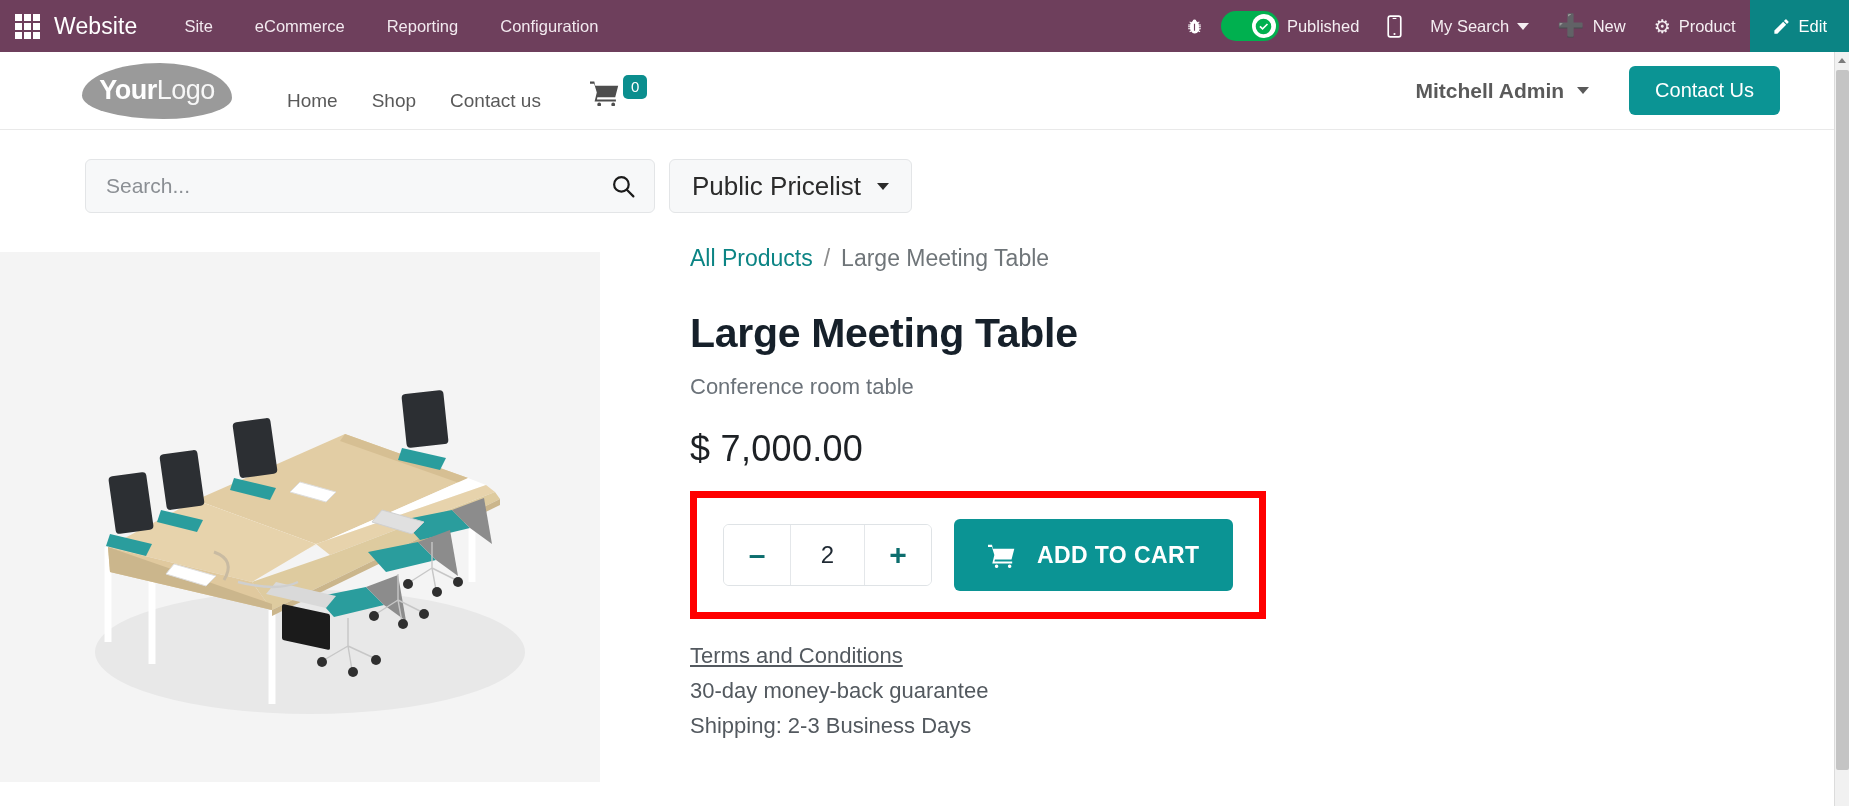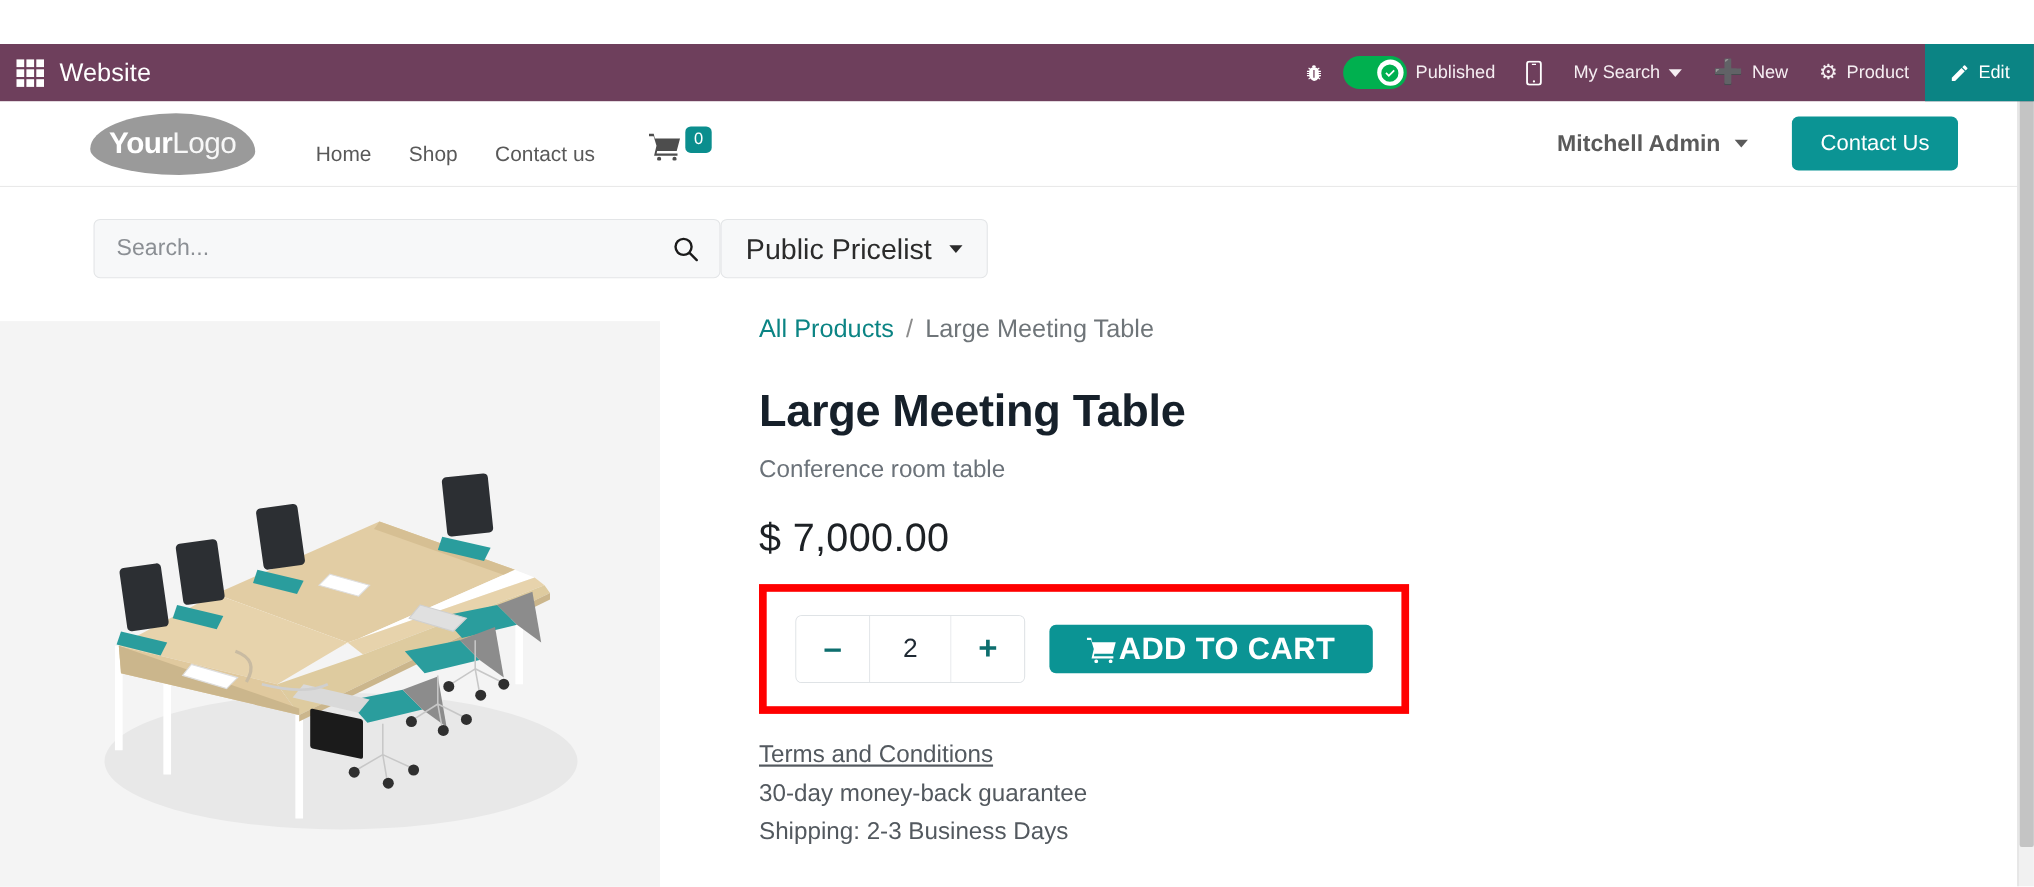--- a/index.html
+++ b/index.html
@@ -13,21 +13,20 @@
   
   .odoo-bar {
     height: 52px;
     background: #6e3f5c;
     display: flex;
     align-items: stretch;
     color: #ffffff;
     font-size: 16px;
     position: relative;
     z-index: 40;
-    margin-top: 40px;
   }
   .apps-grid {
     width: 54px;
     display: flex; align-items: center; justify-content: center;
     cursor: pointer;
   }
   .grid-dots {
     display: grid;
     grid-template-columns: repeat(3, 7px);
     grid-template-rows: repeat(3, 7px);
@@ -184,20 +183,21 @@
     border: none;
     cursor: pointer;
     font-family: inherit;
     white-space: nowrap;
   }
 
   
   .tools-row {
     display: flex; align-items: center;
     padding: 29px 0 0 85px;
+    gap: 14px;
   }
   .search-box {
     width: 570px; height: 54px;
     background: #f7f8f9;
     border: 1px solid #e3e5e7;
     border-radius: 6px;
     display: flex; align-items: center;
     padding: 0 18px 0 20px;
     cursor: text;
   }
@@ -315,24 +315,24 @@
     color: #1f2933;
     outline: none;
     font-family: inherit;
     background: #ffffff;
   }
   .add-cart-btn {
     background: #0b9494;
     color: #ffffff;
     border: none;
     border-radius: 6px;
-    height: 44px;
+    height: 72px;
     padding: 0 34px;
-    display: flex; align-items: center; gap: 1px;
-    font-size: 28px;
+    display: flex; align-items: center; gap: 21px;
+    font-size: 23px;
     font-weight: 700;
     letter-spacing: .4px;
     cursor: pointer;
     font-family: inherit;
     white-space: nowrap;
   }
   .add-cart-btn svg { width: 28px; height: 25px; fill: #ffffff; display: block; }
 
   .terms-link {
     display: inline-block;
@@ -398,20 +398,26 @@
           <i></i>
           <i></i>
           <i></i>
           <i></i>
           <i></i>
         </div>
     </div>
 
     <div class="brand-name">Website</div>
 
+    <div class="odoo-menu">
+      <div>Site</div>
+      <div>eCommerce</div>
+      <div>Reporting</div>
+      <div>Configuration</div>
+    </div>
 
     <div class="odoo-spacer"></div>
 
     <div class="odoo-right">
       <div class="bug-icon">
         <svg viewBox="0 0 24 24" fill="#ffffff">
             <path d="M12 2a3 3 0 00-2.6 1.5l1.1.9A2 2 0 0112 4a2 2 0 011.5.4l1.1-.9A3 3 0 0012 2zM7.5 6l-2-1.2-.8 1.3L6.5 7.2A7.6 7.6 0 006 9H3v1.5h2.8v1.2H3v1.5h2.8v1.2H3V16h3a7 7 0 00.6 1.8l-1.9 1.1.8 1.3 2-1.2A6 6 0 0012 22a6 6 0 005.5-3l2 1.2.8-1.3-1.9-1.1A7 7 0 0019 16h2v-1.6h-2.8v-1.2H21v-1.5h-2.8v-1.2H21V9h-3a7.6 7.6 0 00-.5-1.8l1.8-1.1-.8-1.3L16.5 6A6 6 0 0012 4a6 6 0 00-4.5 2zM11.2 8h1.6v10h-1.6z"></path>
           </svg>
       </div>
 

